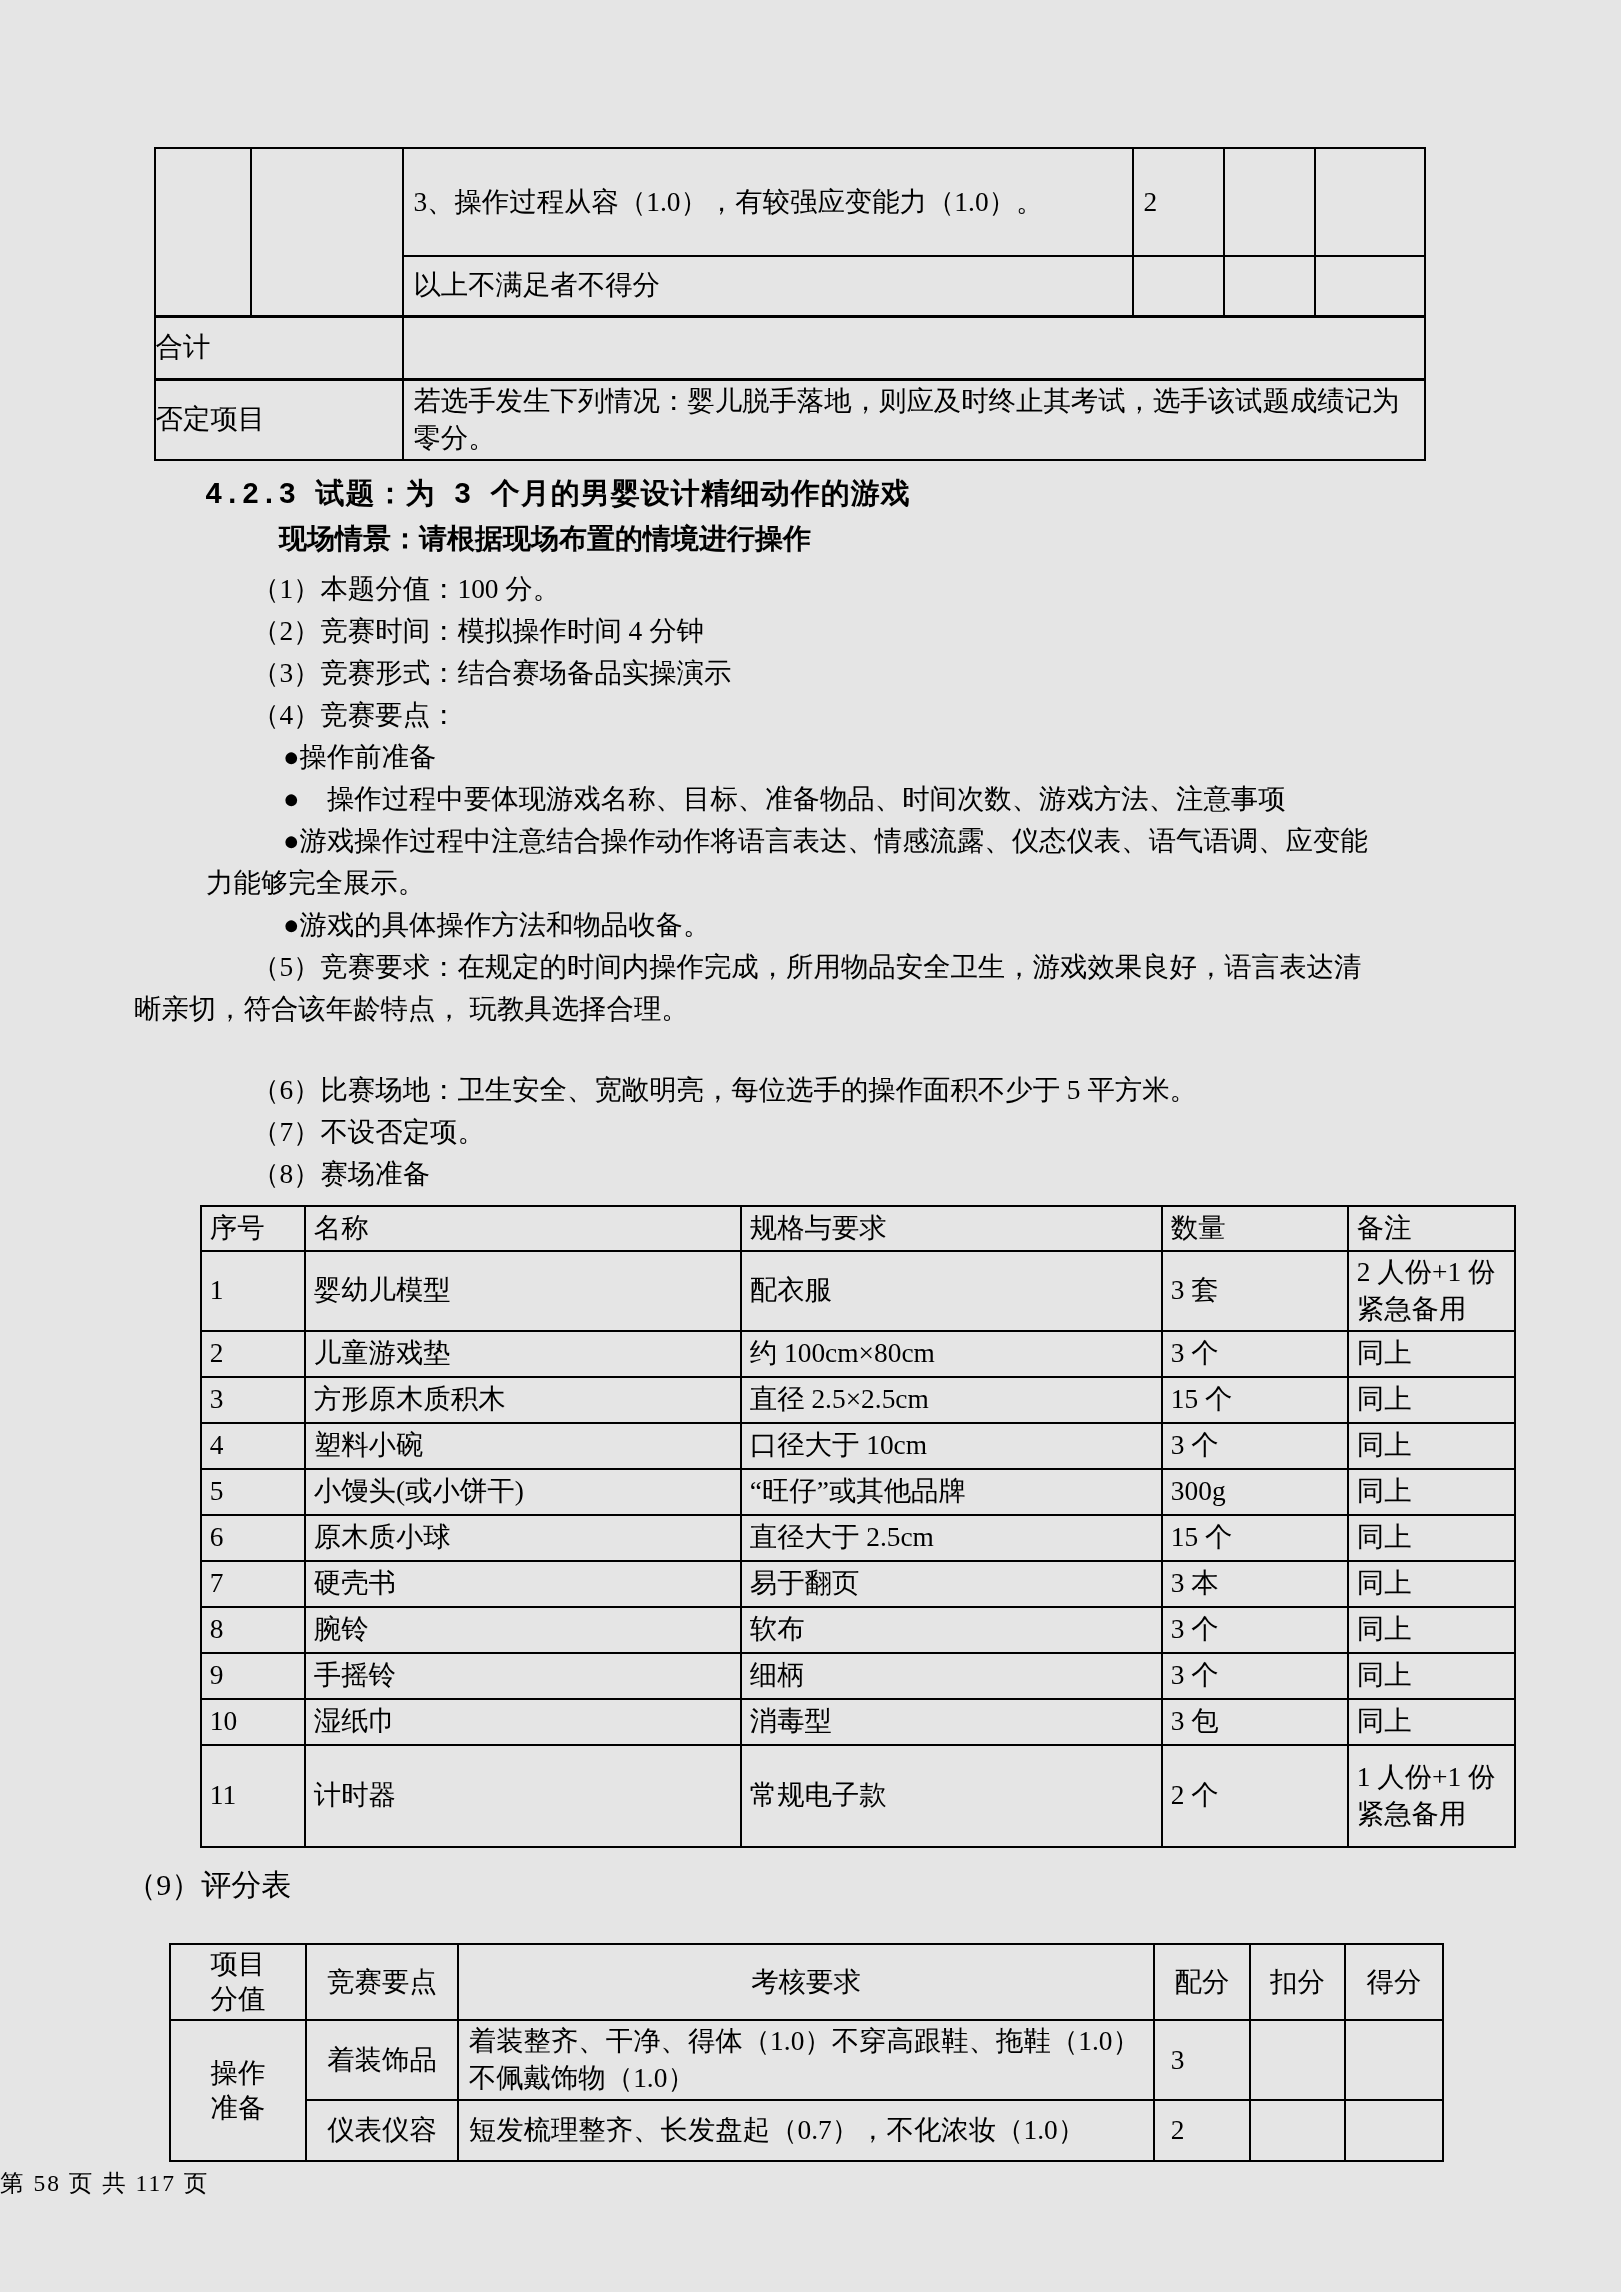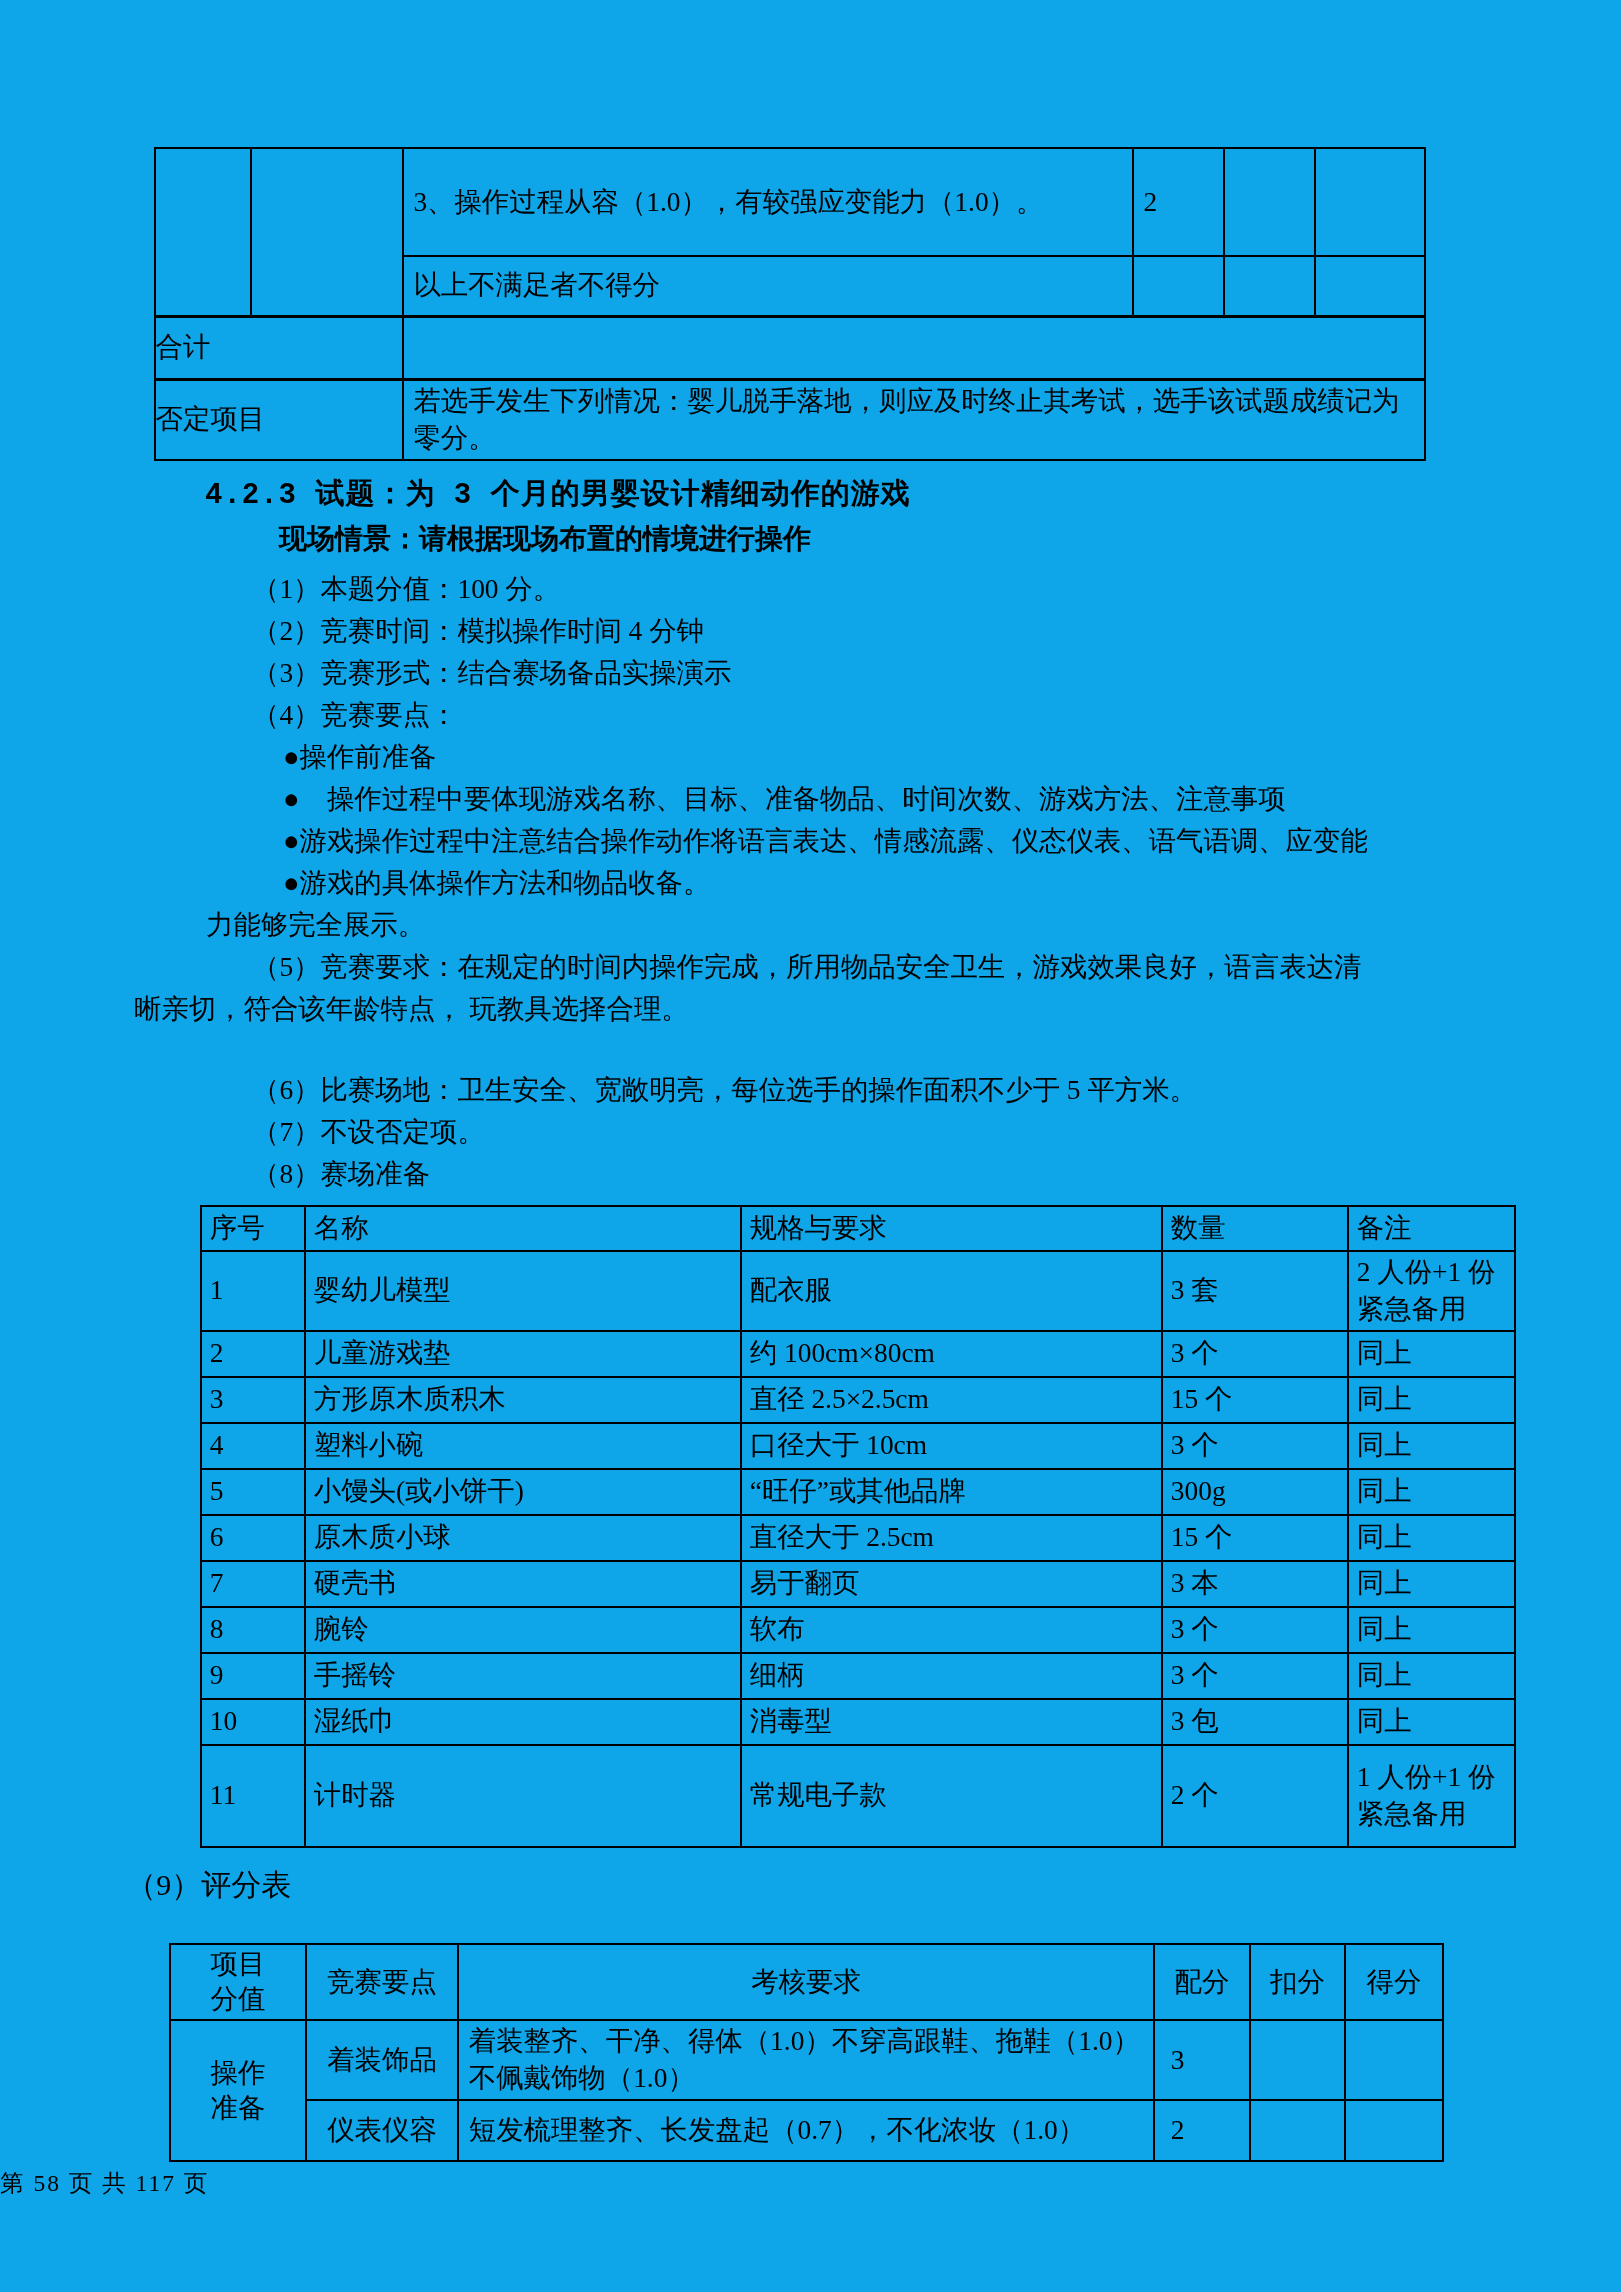--- a/index.html
+++ b/index.html
@@ -1,20 +1,20 @@
 <!DOCTYPE html>
 <html><head>
 <meta charset="utf-8">
 <style>
   html,body{margin:0;padding:0;background:#888;}
   .page{
     position:relative;
     width:1621px;height:2293px;
     margin:0 auto;
-    background:#0ea5e9;
+    background:#e5e5e5;
     box-sizing:border-box;
     padding:147px 134px 0 134px;
     font-family:"Liberation Serif","DejaVu Serif",serif;
     color:#000;
     overflow:hidden;
   }
   table{border-collapse:collapse;table-layout:fixed;}
   td{border:2px solid #000;font-size:27.4px;line-height:37px;vertical-align:middle;
      padding:2px 9.8px;overflow:hidden;}
   
@@ -102,22 +102,22 @@
   <div class="h-scene">现场情景：请根据现场布置的情境进行操作</div>
 
   <div>
     <div class="line ind-a">（1）本题分值：100 分。</div>
     <div class="line ind-a">（2）竞赛时间：模拟操作时间 4 分钟</div>
     <div class="line ind-a">（3）竞赛形式：结合赛场备品实操演示</div>
     <div class="line ind-a">（4）竞赛要点：</div>
     <div class="line ind-b">●操作前准备</div>
     <div class="line ind-b">●　操作过程中要体现游戏名称、目标、准备物品、时间次数、游戏方法、注意事项</div>
     <div class="line ind-b">●游戏操作过程中注意结合操作动作将语言表达、情感流露、仪态仪表、语气语调、应变能</div>
+    <div class="line ind-c">力能够完全展示。</div>
     <div class="line ind-b">●游戏的具体操作方法和物品收备。</div>
-    <div class="line ind-c">力能够完全展示。</div>
     <div class="line ind-a">（5）竞赛要求：在规定的时间内操作完成，所用物品安全卫生，游戏效果良好，语言表达清</div>
     <div class="line ind-0">晰亲切，符合该年龄特点， 玩教具选择合理。</div>
     <div class="gap"></div>
     <div class="line ind-a">（6）比赛场地：卫生安全、宽敞明亮，每位选手的操作面积不少于 5 平方米。</div>
     <div class="line ind-a">（7）不设否定项。</div>
     <div class="line ind-a">（8）赛场准备</div>
   </div>
 
   <table class="t-prep">
     <colgroup>

